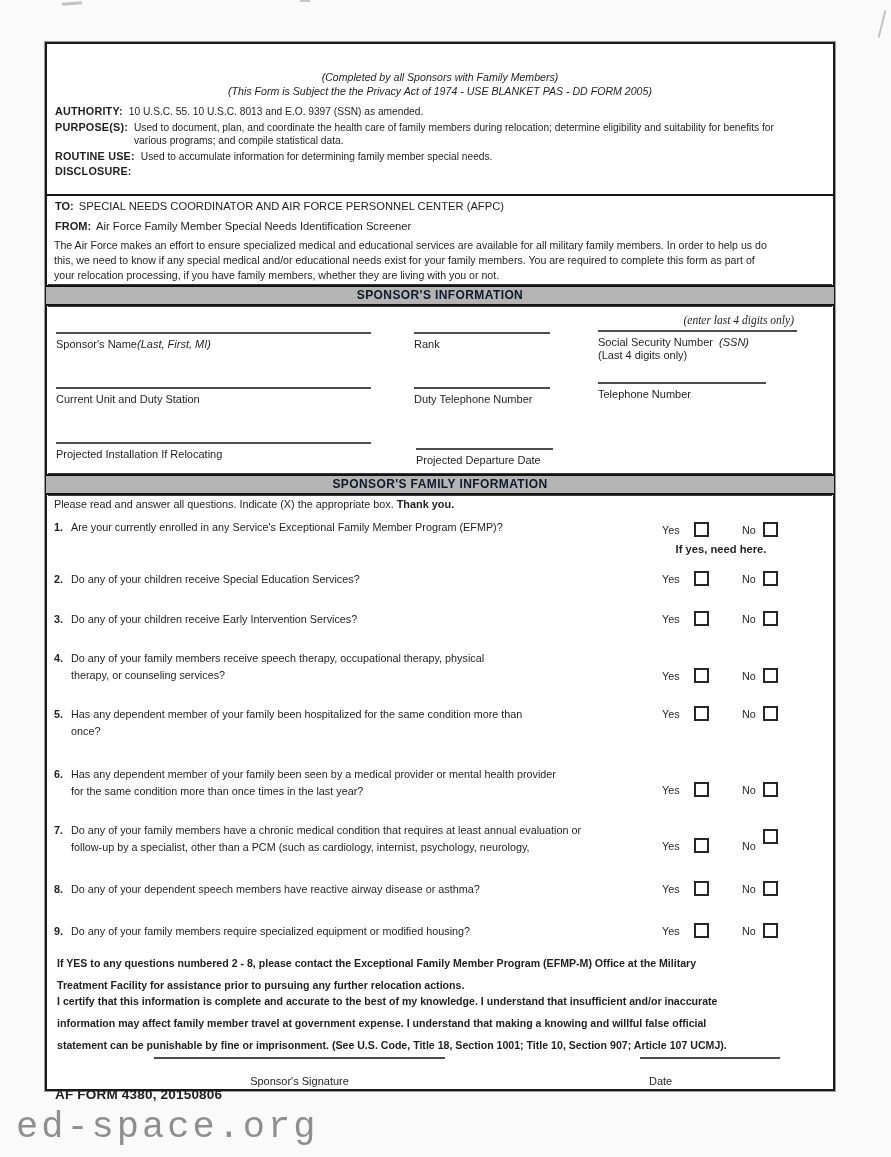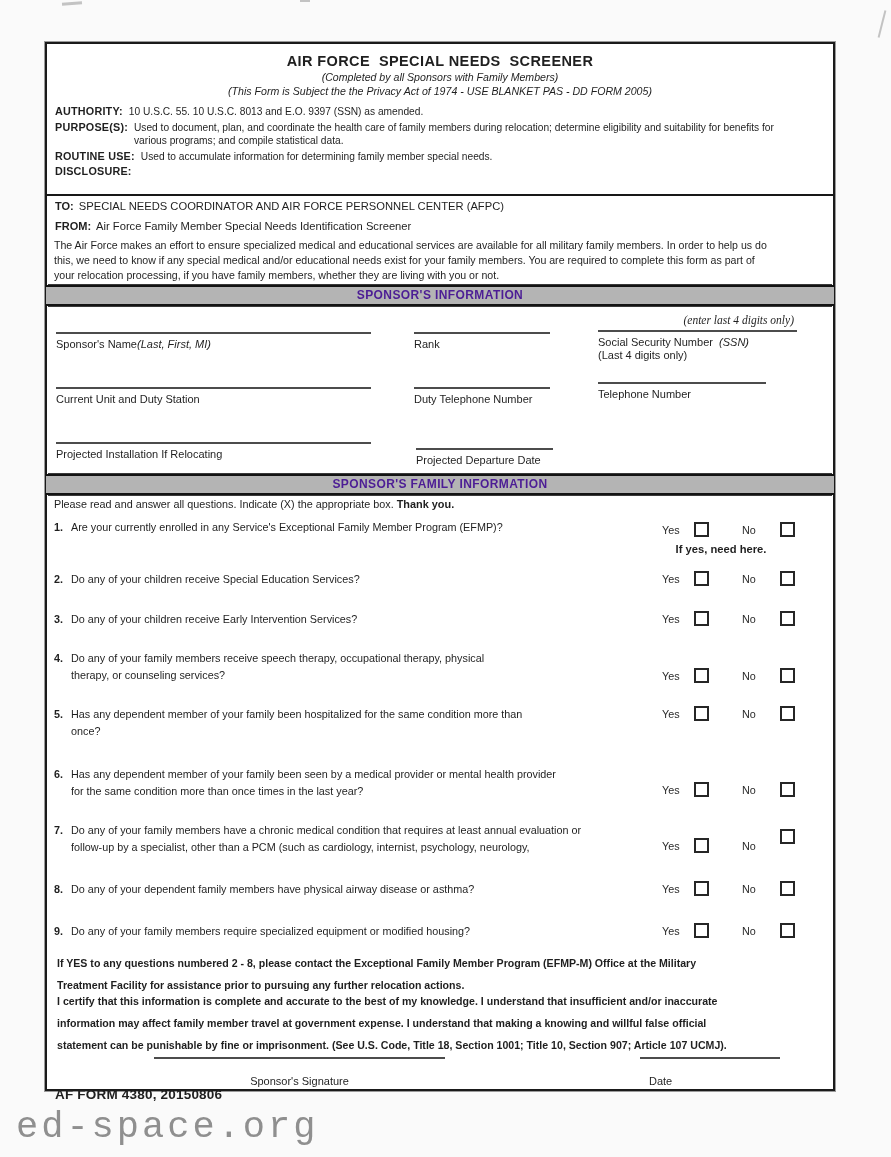--- a/index.html
+++ b/index.html
@@ -30,21 +30,21 @@
 
   .addr-row { left:8px; font-size:11.2px; }
   .addr-row b { font-size:11px; margin-right:5px; }
   .intro { top:194px; left:7px; right:4px; font-size:10.6px; line-height:15px; white-space:pre-line; }
 
   
   .bar {
     left:-1px; right:-1px; background:#b4b4b4;
     border-top:2px solid #131313; border-bottom:2px solid #131313;
     text-align:center; font-weight:bold; font-size:12px; letter-spacing:.4px;
-    padding:1px 0 2px; color:#4c1d95;
+    padding:1px 0 2px; color:#0f172a;
     box-shadow:0 3px 0 -2px #3a3a3a, 0 -3px 0 -2px #3a3a3a;
   }
 
   
   .sponsor-grid { top:260px; left:0; right:0; height:170px; }
   .field { position:absolute; }
   .wline { border-top:2px solid #4c4c4c; height:0; }
   .flabel { font-size:11px; padding-top:4px; line-height:13px; }
   .flabel i { font-style:italic; }
   .ssn-note { font-style:italic; font-size:11.5px; font-family:"Liberation Serif","DejaVu Serif",serif; }
@@ -52,21 +52,21 @@
   
   .questions { top:449px; left:0; right:0; height:459px; }
   .instructions { position:absolute; top:5px; left:7px; font-size:10.8px; }
   .instructions b { font-size:10.9px; }
   .q { position:absolute; left:7px; display:flex; width:586px; }
   .qn { flex:none; width:17px; font-weight:bold; font-size:10.8px; line-height:16.5px; }
   .qt { white-space:pre-line; font-size:10.8px; line-height:16.5px; }
   .yn { position:absolute; left:615px; display:flex; align-items:center; height:19px; }
   .ynl { font-size:10.8px; color:#2a2a2a; }
   .ynl.yes { width:32px; }
-  .ynl.no  { width:38px; margin-left:33px; }
+  .ynl.no  { width:21px; margin-left:33px; }
   .cb { flex:none; width:15px; height:15px; border:2px solid #262626; background:#fff; }
   .stop-note { position:absolute; top:50px; left:598px; width:152px; text-align:center; font-weight:bold; font-size:11.2px; }
 
   .note { position:absolute; left:10px; right:6px; font-weight:bold; font-size:10.6px; line-height:22px; white-space:pre-line; }
 
   
   .sig-field { position:absolute; }
   .sig-label { font-size:11px; padding-top:16px; }
 
   .form-number { position:absolute; left:55px; top:1087px; font-weight:bold; font-size:13.5px; letter-spacing:.2px; z-index:3; }
@@ -81,21 +81,20 @@
 
 <div class="scan-speck" style="left:62px;top:2px;width:20px;height:3px;transform:rotate(-4deg);"></div>
 <div class="scan-speck" style="left:300px;top:0;width:10px;height:2px;"></div>
 <div class="scan-speck" style="right:8px;top:10px;width:2px;height:28px;transform:rotate(14deg);"></div>
 
 <div class="watermark">ed-space.org</div>
 <div class="form-number">AF FORM 4380, 20150806</div>
 
 <div class="form-box">
 
-  <div class="abs title">AIR FORCE  SPECIAL NEEDS  SCREENER</div>
   <div class="abs subtitle" style="top:27px">(Completed by all Sponsors with Family Members)</div>
   <div class="abs subtitle" style="top:41px">(This Form is Subject the the Privacy Act of 1974 - USE BLANKET PAS - DD FORM 2005)</div>
 
   <div class="abs privacy">
     <div class="prv">
       <b>AUTHORITY:</b>
       <span class="txt">10 U.S.C. 55. 10 U.S.C. 8013 and E.O. 9397 (SSN) as amended.</span>
     </div>
     <div class="prv">
       <b>PURPOSE(S):</b>
@@ -249,21 +248,21 @@
     </div>
     <div class="yn" style="top:343px">
       <span class="ynl yes">Yes</span>
       <span class="cb"></span>
       <span class="ynl no">No</span>
       <span class="cb" style="transform:translateY(-9px)"></span>
     </div>
 
     <div class="q" style="top:388px">
       <span class="qn">8.</span>
-      <span class="qt">Do any of your dependent family members have physical airway disease or asthma?</span>
+      <span class="qt">Do any of your dependent speech members have reactive airway disease or asthma?</span>
     </div>
     <div class="yn" style="top:386px">
       <span class="ynl yes">Yes</span>
       <span class="cb"></span>
       <span class="ynl no">No</span>
       <span class="cb"></span>
     </div>
 
     <div class="q" style="top:430px">
       <span class="qn">9.</span>

